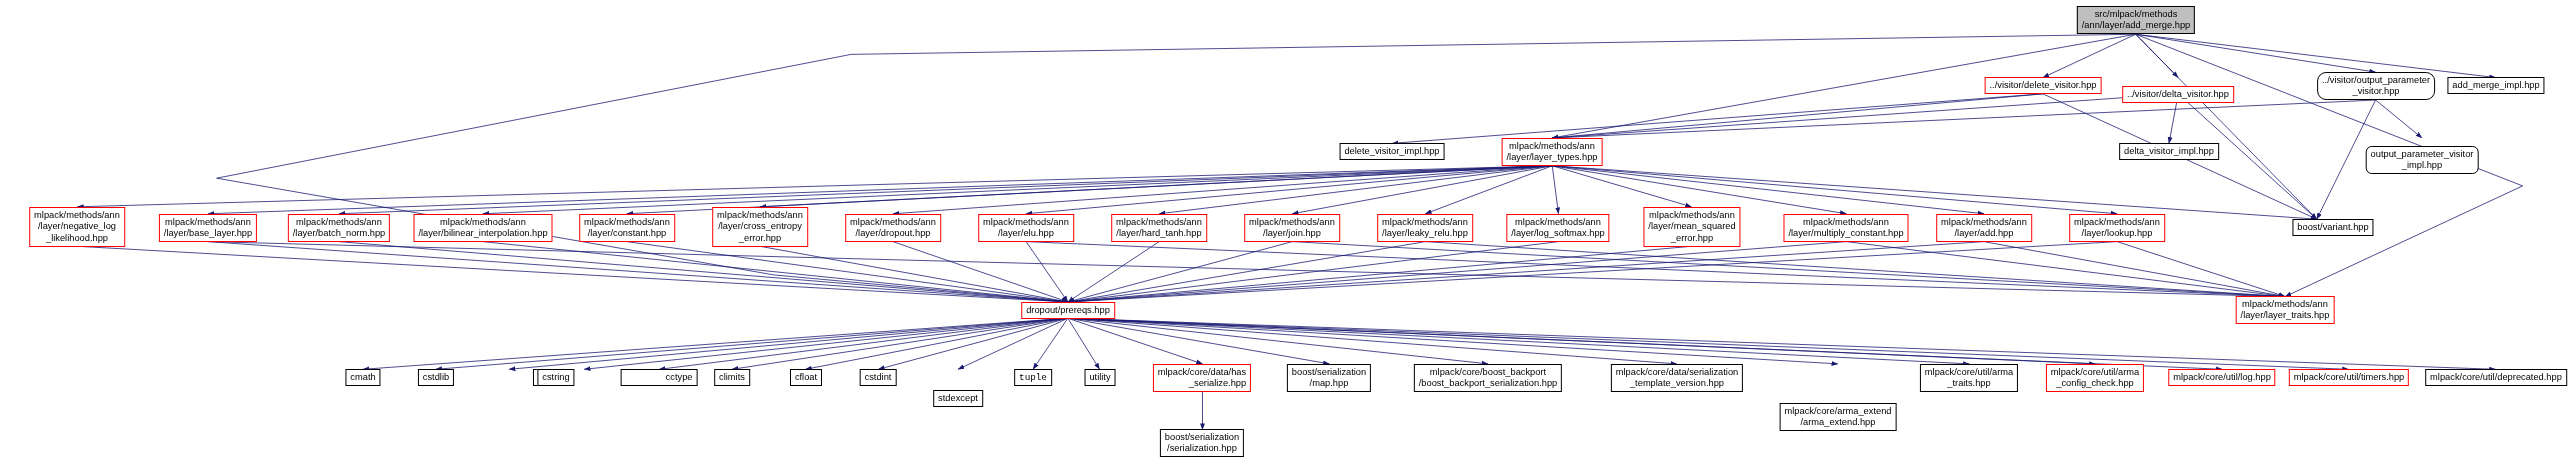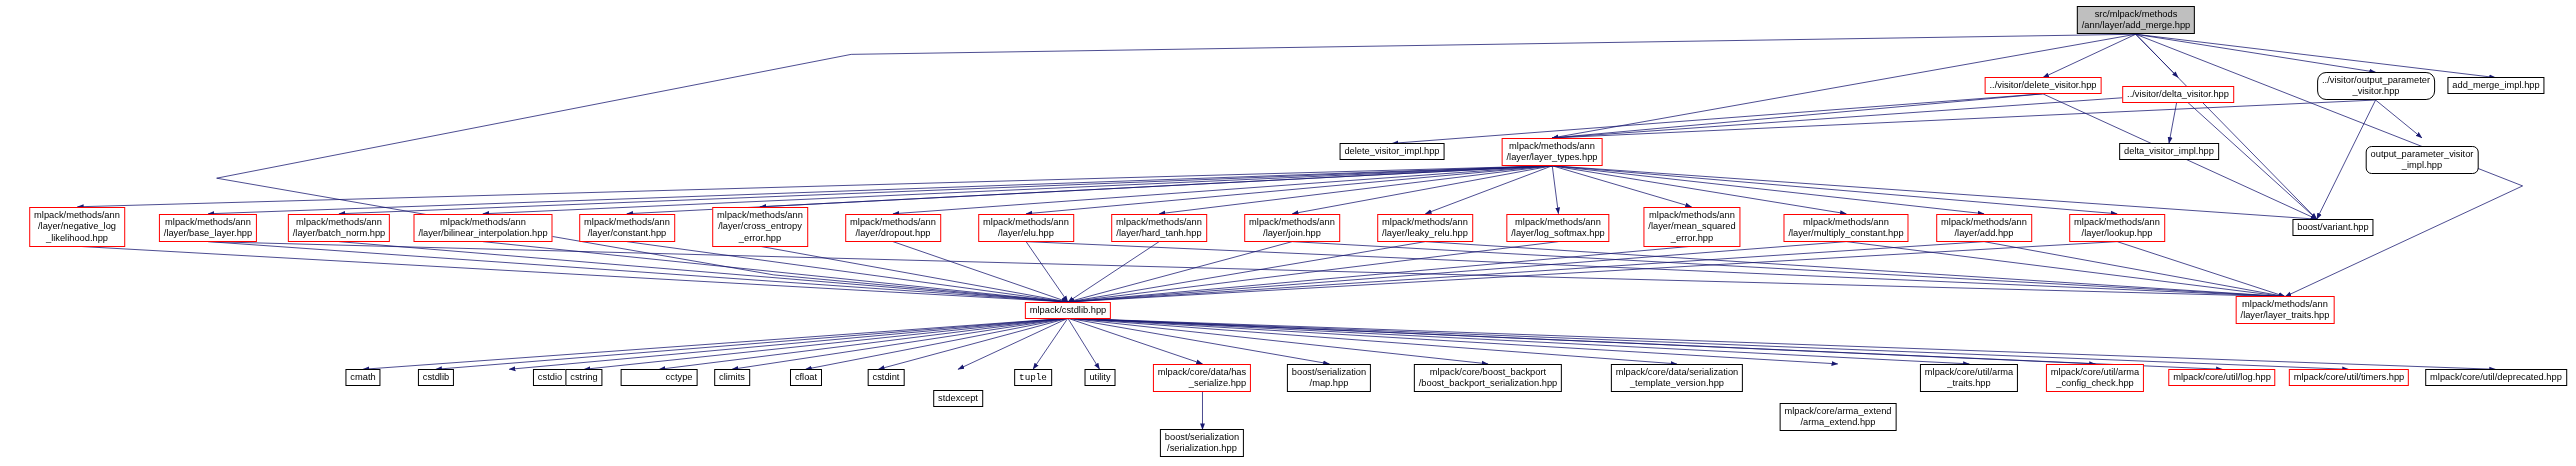--- a/index.html
+++ b/index.html
@@ -156,31 +156,31 @@
     <div class="node red" style="left: 1692px; top: 207px;"><span>mlpack/methods/ann
 /layer/mean_squared
 _error.hpp</span></div>
     <div class="node red" style="left: 1846px; top: 214px;"><span>mlpack/methods/ann
 /layer/multiply_constant.hpp</span></div>
     <div class="node red" style="left: 1984px; top: 214px;"><span>mlpack/methods/ann
 /layer/add.hpp</span></div>
     <div class="node red" style="left: 2117px; top: 214px;"><span>mlpack/methods/ann
 /layer/lookup.hpp</span></div>
     <div class="node" style="left: 2317px; top: 219px; margin-left: 16px;"><span>boost/variant.hpp</span></div>
-    <div class="node red" style="left: 1068px; top: 302px;"><span>mlpack/cstdlib.hpp</span></div>
+    <div class="node red" style="left: 1068px; top: 302px;"><span>dropout/prereqs.hpp</span></div>
     <div class="node red" style="left: 2285px; top: 296px;"><span>mlpack/methods/ann
 /layer/layer_traits.hpp</span></div>
     <div class="node" style="left: 363px; top: 369px;"><span>cmath</span></div>
     <div class="node" style="left: 436px; top: 369px;"><span>cstdlib</span></div>
     <div class="node" style="left: 509px; top: 369px; margin-left: 41px;"><span>cstdio</span></div>
-    <div class="node" style="left: 584px; top: 369px;"><span>cstring</span></div>
+    <div class="node" style="left: 556px; top: 369px;"><span>cstring</span></div>
     <div class="node" style="left: 659px; top: 369px; padding-left: 44px;"><span>cctype</span></div>
     <div class="node" style="left: 732px; top: 369px;"><span>climits</span></div>
     <div class="node" style="left: 806px; top: 369px;"><span>cfloat</span></div>
-    <div class="node" style="left: 878px; top: 369px; margin-left: 8px;"><span>cstdint</span></div>
+    <div class="node" style="left: 878px; top: 369px;"><span>cstdint</span></div>
     <div class="node" style="left: 958px; top: 369px; margin-top: 21px;"><span>stdexcept</span></div>
     <div class="node" style="left: 1033px; top: 369px; font-family: Liberation Mono, monospace;"><span>tuple</span></div>
     <div class="node" style="left: 1100px; top: 369px;"><span>utility</span></div>
     <div class="node red" style="left: 1202px; top: 364px; text-align: right;"><span>mlpack/core/data/has
 _serialize.hpp</span></div>
     <div class="node" style="left: 1329px; top: 364px;"><span>boost/serialization
 /map.hpp</span></div>
     <div class="node" style="left: 1488px; top: 364px;"><span>mlpack/core/boost_backport
 /boost_backport_serialization.hpp</span></div>
     <div class="node" style="left: 1677px; top: 364px;"><span>mlpack/core/data/serialization

